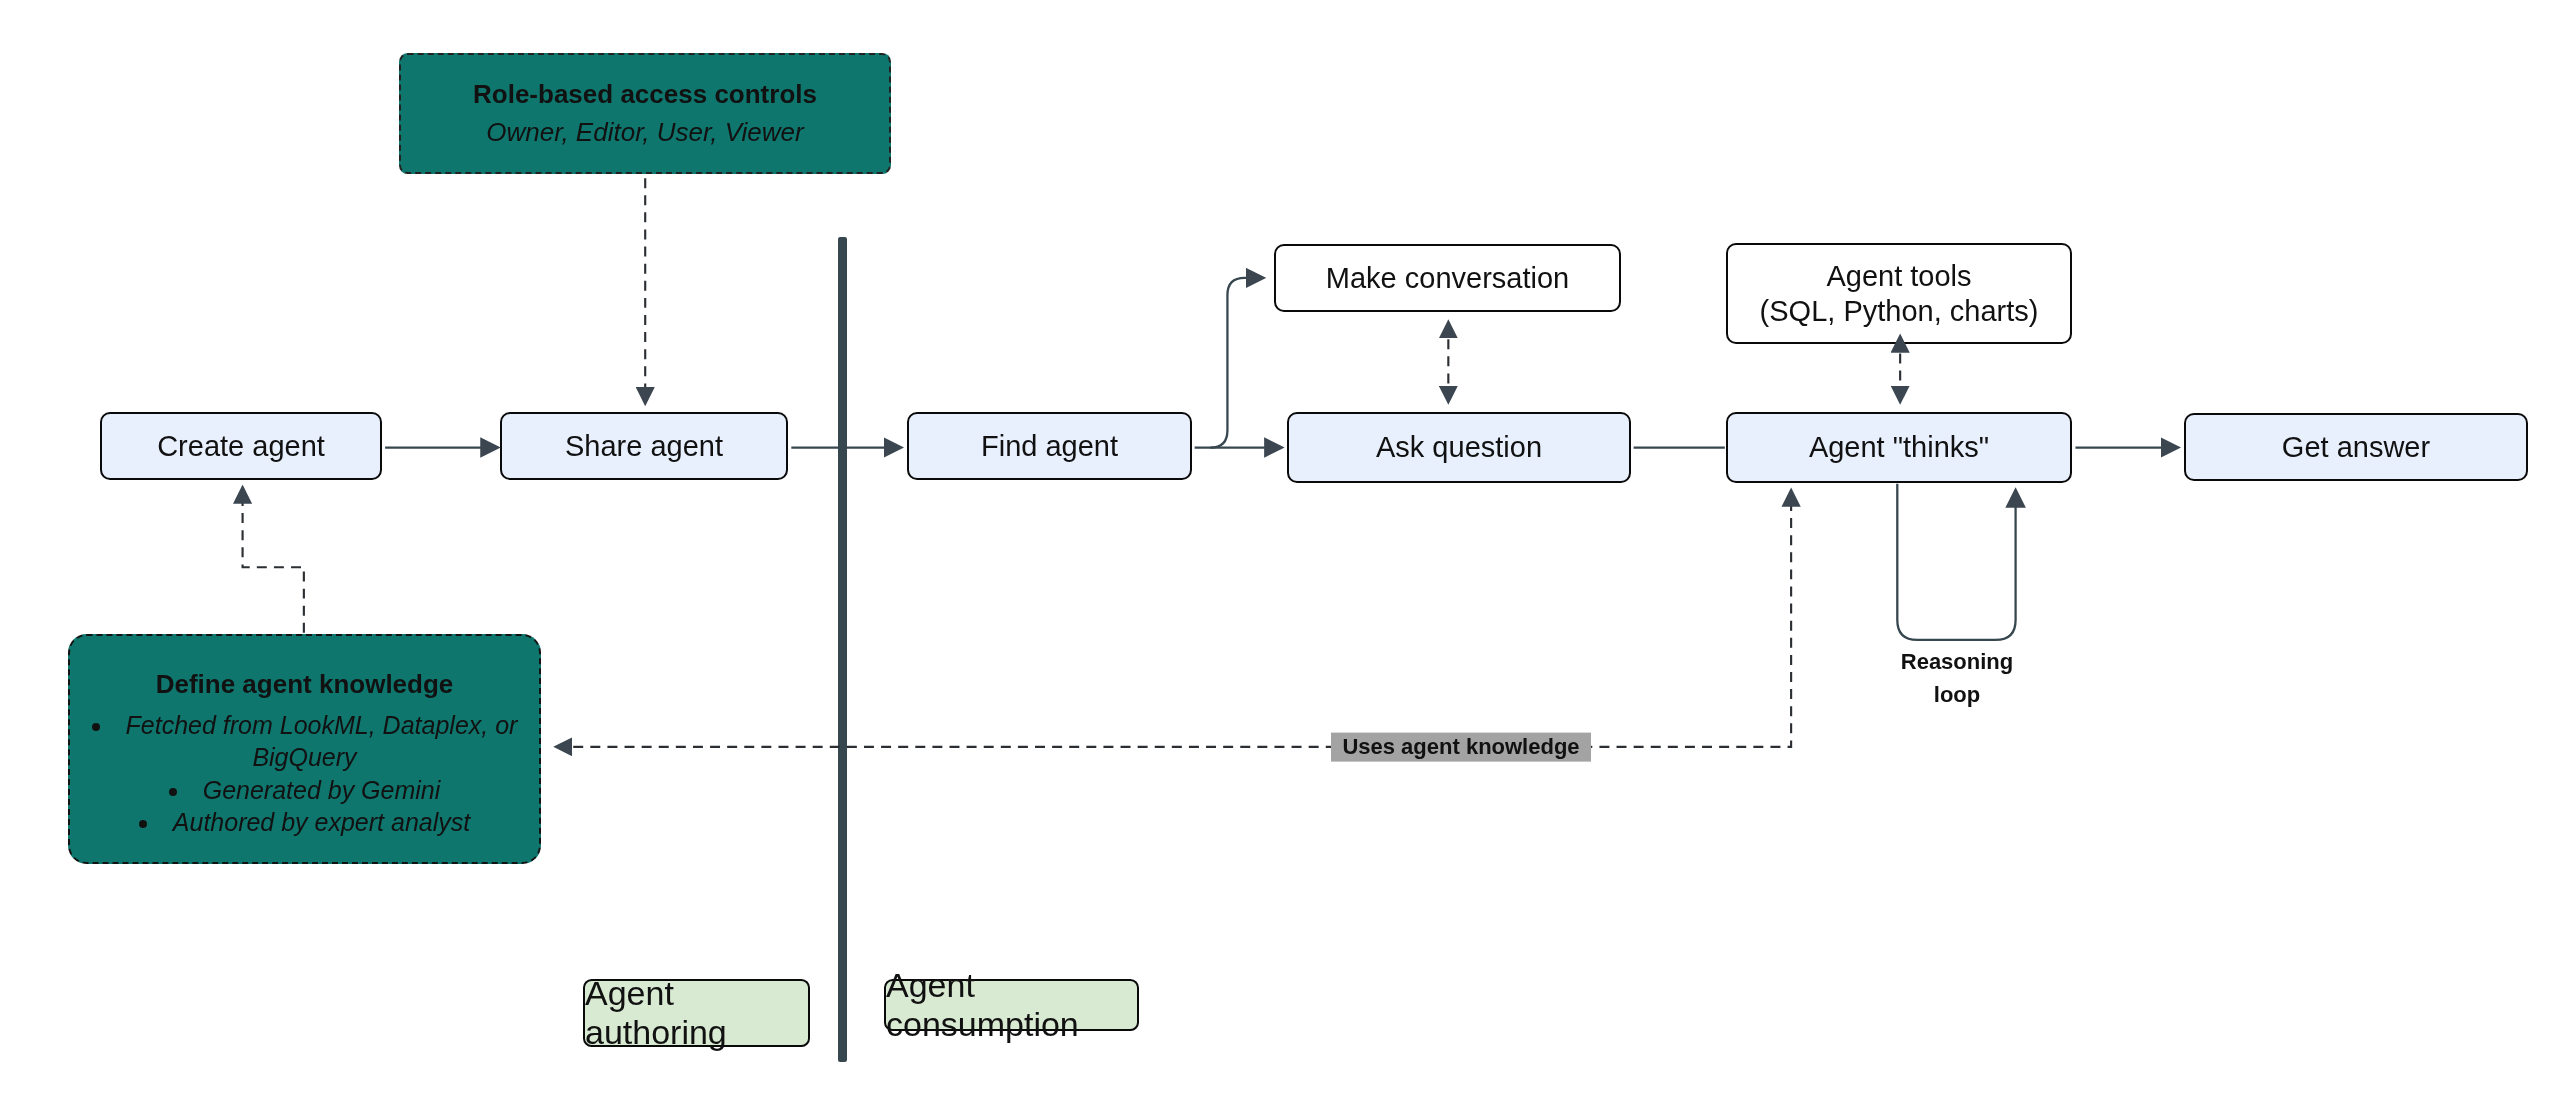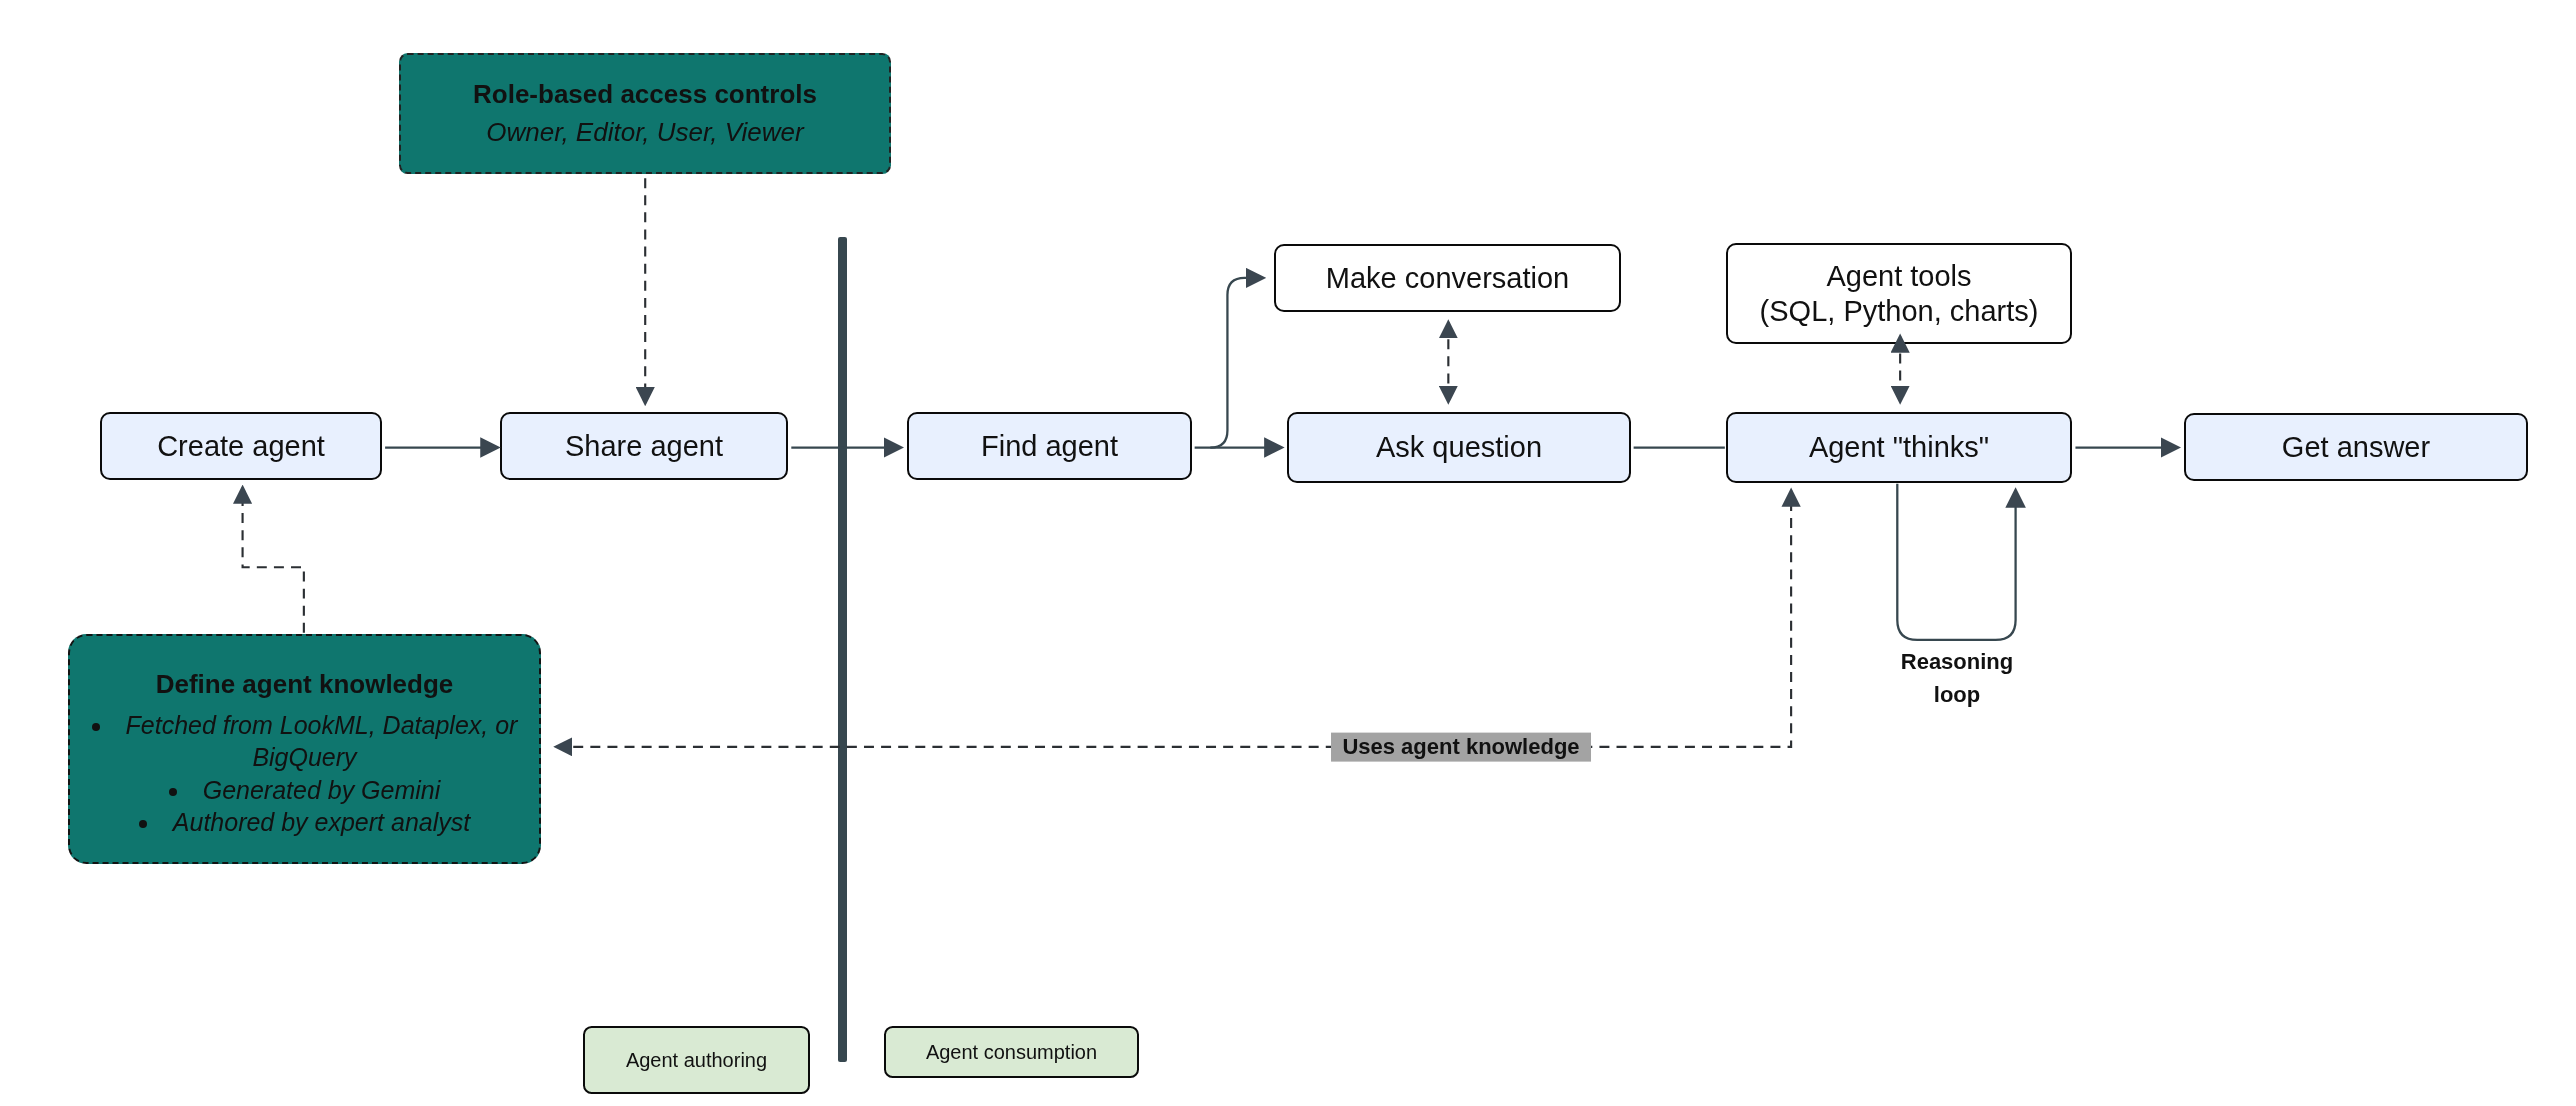--- a/index.html
+++ b/index.html
@@ -29,21 +29,21 @@
     display:flex;flex-direction:column;align-items:center;justify-content:center;gap:7.1px;}
   #rbac .t{font-weight:bold;font-size:26px;}
   #rbac .s{font-style:italic;font-size:26px;}
   #knowledge{left:68px;top:634px;width:473px;height:230px;border:2.9px dashed #131313;border-radius:18.5px;
     padding-top:33px;}
   #knowledge .t{font-weight:bold;font-size:26px;margin-bottom:8.6px;}
   #knowledge ul{margin:0;padding:0 13px;font-style:italic;font-size:25px;line-height:1.3;}
   #knowledge li{list-style:disc inside;text-align:center;}
 
   .tag{position:absolute;box-sizing:border-box;border:2.9px solid #0a0a0a;border-radius:8.6px;
-    background:#d9ead3;display:flex;align-items:center;justify-content:center;font-size:20px;z-index:2;margin-top:47px;}
+    background:#d9ead3;display:flex;align-items:center;justify-content:center;font-size:34px;z-index:2;}
   #tag-auth{left:583px;top:979px;width:227px;height:68px;}
   #tag-cons{left:884px;top:979px;width:255px;height:52px;}
 
   #divider{position:absolute;left:838px;top:237px;width:8.6px;height:825px;background:#37474f;
     border-radius:2.1px;z-index:1;}
 
   .floatlabel{position:absolute;z-index:4;font-weight:bold;font-size:22px;text-align:center;}
   #uses-label{left:1461px;top:747px;transform:translate(-50%,-50%);background:#a3a3a3;padding:1.4px 11.4px;}
   #loop-label{left:1957px;top:645px;transform:translateX(-50%);line-height:1.5;}
 </style>

